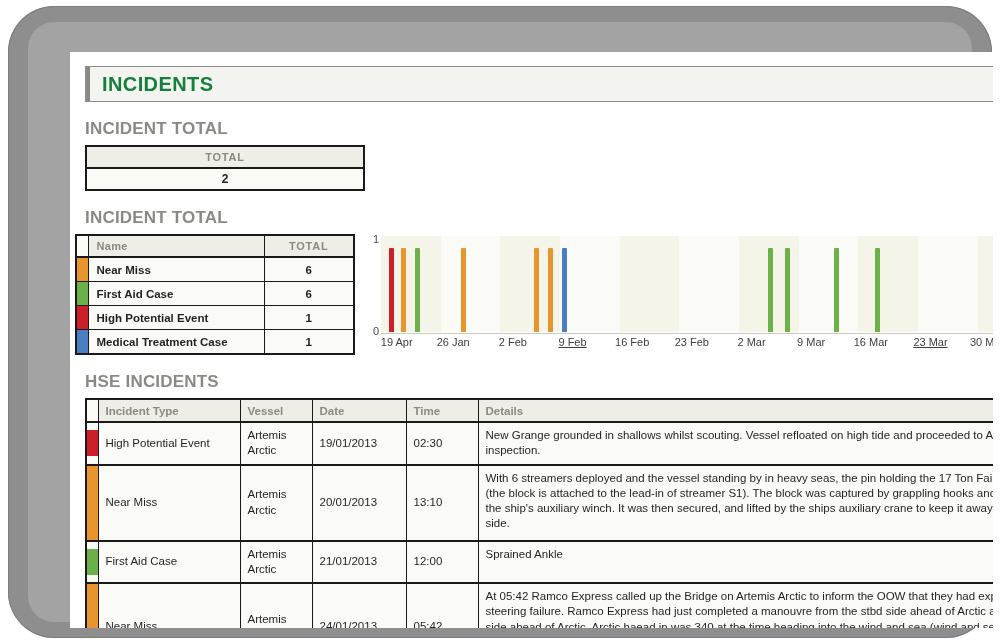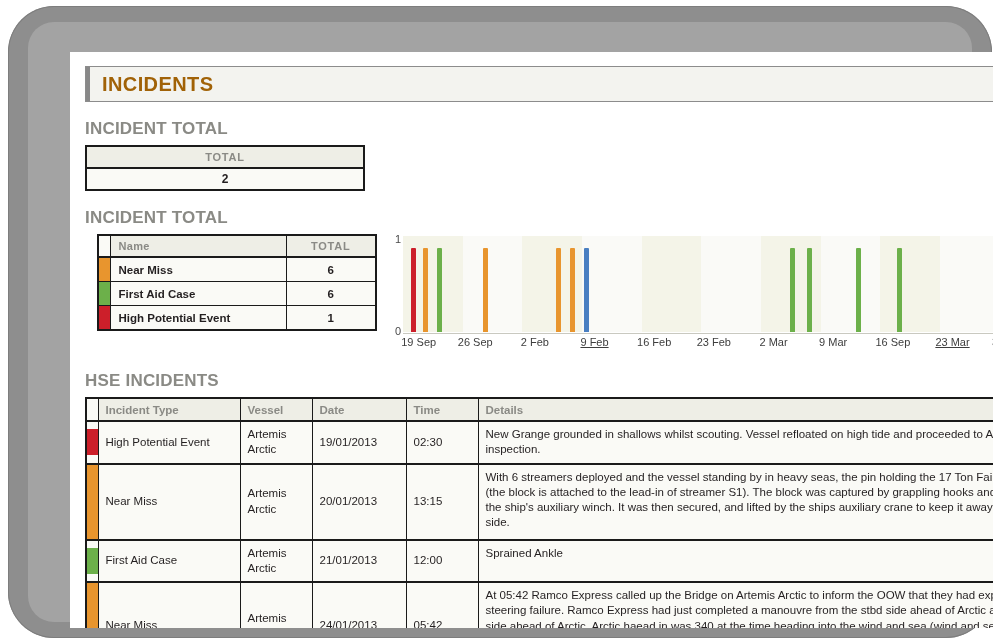--- a/index.html
+++ b/index.html
@@ -54,21 +54,21 @@
   .report-header .accent {
     width: 4px; height: 100%;
     background: #888;
     margin-right: 12px;
   }
   .report-header h1 {
     margin: 0;
     font-size: 20px;
     font-weight: bold;
     letter-spacing: .4px;
-    color: #a16207;
+    color: #15803d;
   }
 
   
   .section-title {
     margin: 17px 0 6px 15px;
     font-size: 17px;
     font-weight: bold;
     color: #8a8a85;
     letter-spacing: .2px;
   }
@@ -100,21 +100,21 @@
     height: 22px;
     text-align: center;
   }
 
   
   .breakdown-row {
     display: flex;
     align-items: flex-start;
   }
   .breakdown-table {
-    margin-left: 27px;
+    margin-left: 5px;
     width: 280px;
     border: 2px solid #1a1a1a;
     table-layout: fixed;
     flex: none;
   }
   .breakdown-table col.swatch-col { width: 12px; }
   .breakdown-table col.name-col   { width: 176px; }
   .breakdown-table col.total-col  { width: 90px; }
 
   .breakdown-table th {
@@ -307,20 +307,27 @@
                   <td class="nm">First Aid Case</td>
                   <td class="tt">6</td>
                 </tr>
                 <tr>
                   <td class="sw">
                     <i style="background:#CC1F2A"></i>
                   </td>
                   <td class="nm">High Potential Event</td>
                   <td class="tt">1</td>
                 </tr>
+                <tr>
+                  <td class="sw">
+                    <i style="background:#4A7FC1"></i>
+                  </td>
+                  <td class="nm">Medical Treatment Case</td>
+                  <td class="tt">1</td>
+                </tr>
               </tbody>
           </table>
 
           <div class="chart-wrap">
             <span class="y-lab y-top">1</span>
             <span class="y-lab y-bot">0</span>
             <div class="chart-plot" id="chart-plot">
                 <div class="band" style="left: 0%; width: 9.5%;"></div>
                 <div class="band alt" style="left: 9.5%; width: 9.5%;"></div>
                 <div class="band" style="left: 19%; width: 9.5%;"></div>
@@ -339,29 +346,29 @@
                 <div class="bar" title="Near Miss" style="left: 24.4%; background: rgb(232, 149, 46); height: 88%;"></div>
                 <div class="bar" title="Near Miss" style="left: 26.6%; background: rgb(232, 149, 46); height: 88%;"></div>
                 <div class="bar" title="Medical Treatment Case" style="left: 28.8%; background: rgb(74, 127, 193); height: 88%;"></div>
                 <div class="bar" title="First Aid Case" style="left: 61.6%; background: rgb(108, 176, 74); height: 88%;"></div>
                 <div class="bar" title="First Aid Case" style="left: 64.4%; background: rgb(108, 176, 74); height: 88%;"></div>
                 <div class="bar" title="First Aid Case" style="left: 72.2%; background: rgb(108, 176, 74); height: 88%;"></div>
                 <div class="bar" title="First Aid Case" style="left: 78.6%; background: rgb(108, 176, 74); height: 88%;"></div>
               </div>
             <div class="x-axis"></div>
             <div class="x-labels" id="chart-x-labels">
-                <span class="x-lab" style="left: 2.5%;">19 Sep</span>
-                <span class="x-lab" style="left: 11.5%;">26 Sep</span>
+                <span class="x-lab" style="left: 2.5%;">19 Apr</span>
+                <span class="x-lab" style="left: 11.5%;">26 Jan</span>
                 <span class="x-lab" style="left: 21%;">2 Feb</span>
                 <span class="x-lab" style="left: 30.5%; text-decoration: underline;">9 Feb</span>
                 <span class="x-lab" style="left: 40%;">16 Feb</span>
                 <span class="x-lab" style="left: 49.5%;">23 Feb</span>
                 <span class="x-lab" style="left: 59%;">2 Mar</span>
                 <span class="x-lab" style="left: 68.5%;">9 Mar</span>
-                <span class="x-lab" style="left: 78%;">16 Sep</span>
+                <span class="x-lab" style="left: 78%;">16 Mar</span>
                 <span class="x-lab" style="left: 87.5%; text-decoration: underline;">23 Mar</span>
                 <span class="x-lab" style="left: 96.5%;">30 Mar</span>
               </div>
           </div>
         </div>
 
         <div class="section-title">HSE INCIDENTS</div>
         <table class="hse-table">
           <colgroup>
             <col class="c-sw">
@@ -392,21 +399,21 @@
                 <td>02:30</td>
                 <td class="det">New Grange grounded in shallows whilst scouting. Vessel refloated on high tide and proceeded to Agadir for inspection.</td>
               </tr>
               <tr class="r-tall">
                 <td class="sw">
                   <i style="background:#E8952E"></i>
                 </td>
                 <td>Near Miss</td>
                 <td>Artemis Arctic</td>
                 <td>20/01/2013</td>
-                <td>13:15</td>
+                <td>13:10</td>
                 <td class="det">With 6 streamers deployed and the vessel standing by in heavy seas, the pin holding the 17 Ton Fairlead block failed (the block is attached to the lead-in of streamer S1). The block was captured by grappling hooks and recovered using the ship's auxiliary winch. It was then secured, and lifted by the ships auxiliary crane to keep it away from the ships side.</td>
               </tr>
               <tr class="">
                 <td class="sw">
                   <i style="background:#6CB04A"></i>
                 </td>
                 <td>First Aid Case</td>
                 <td>Artemis Arctic</td>
                 <td>21/01/2013</td>
                 <td>12:00</td>

